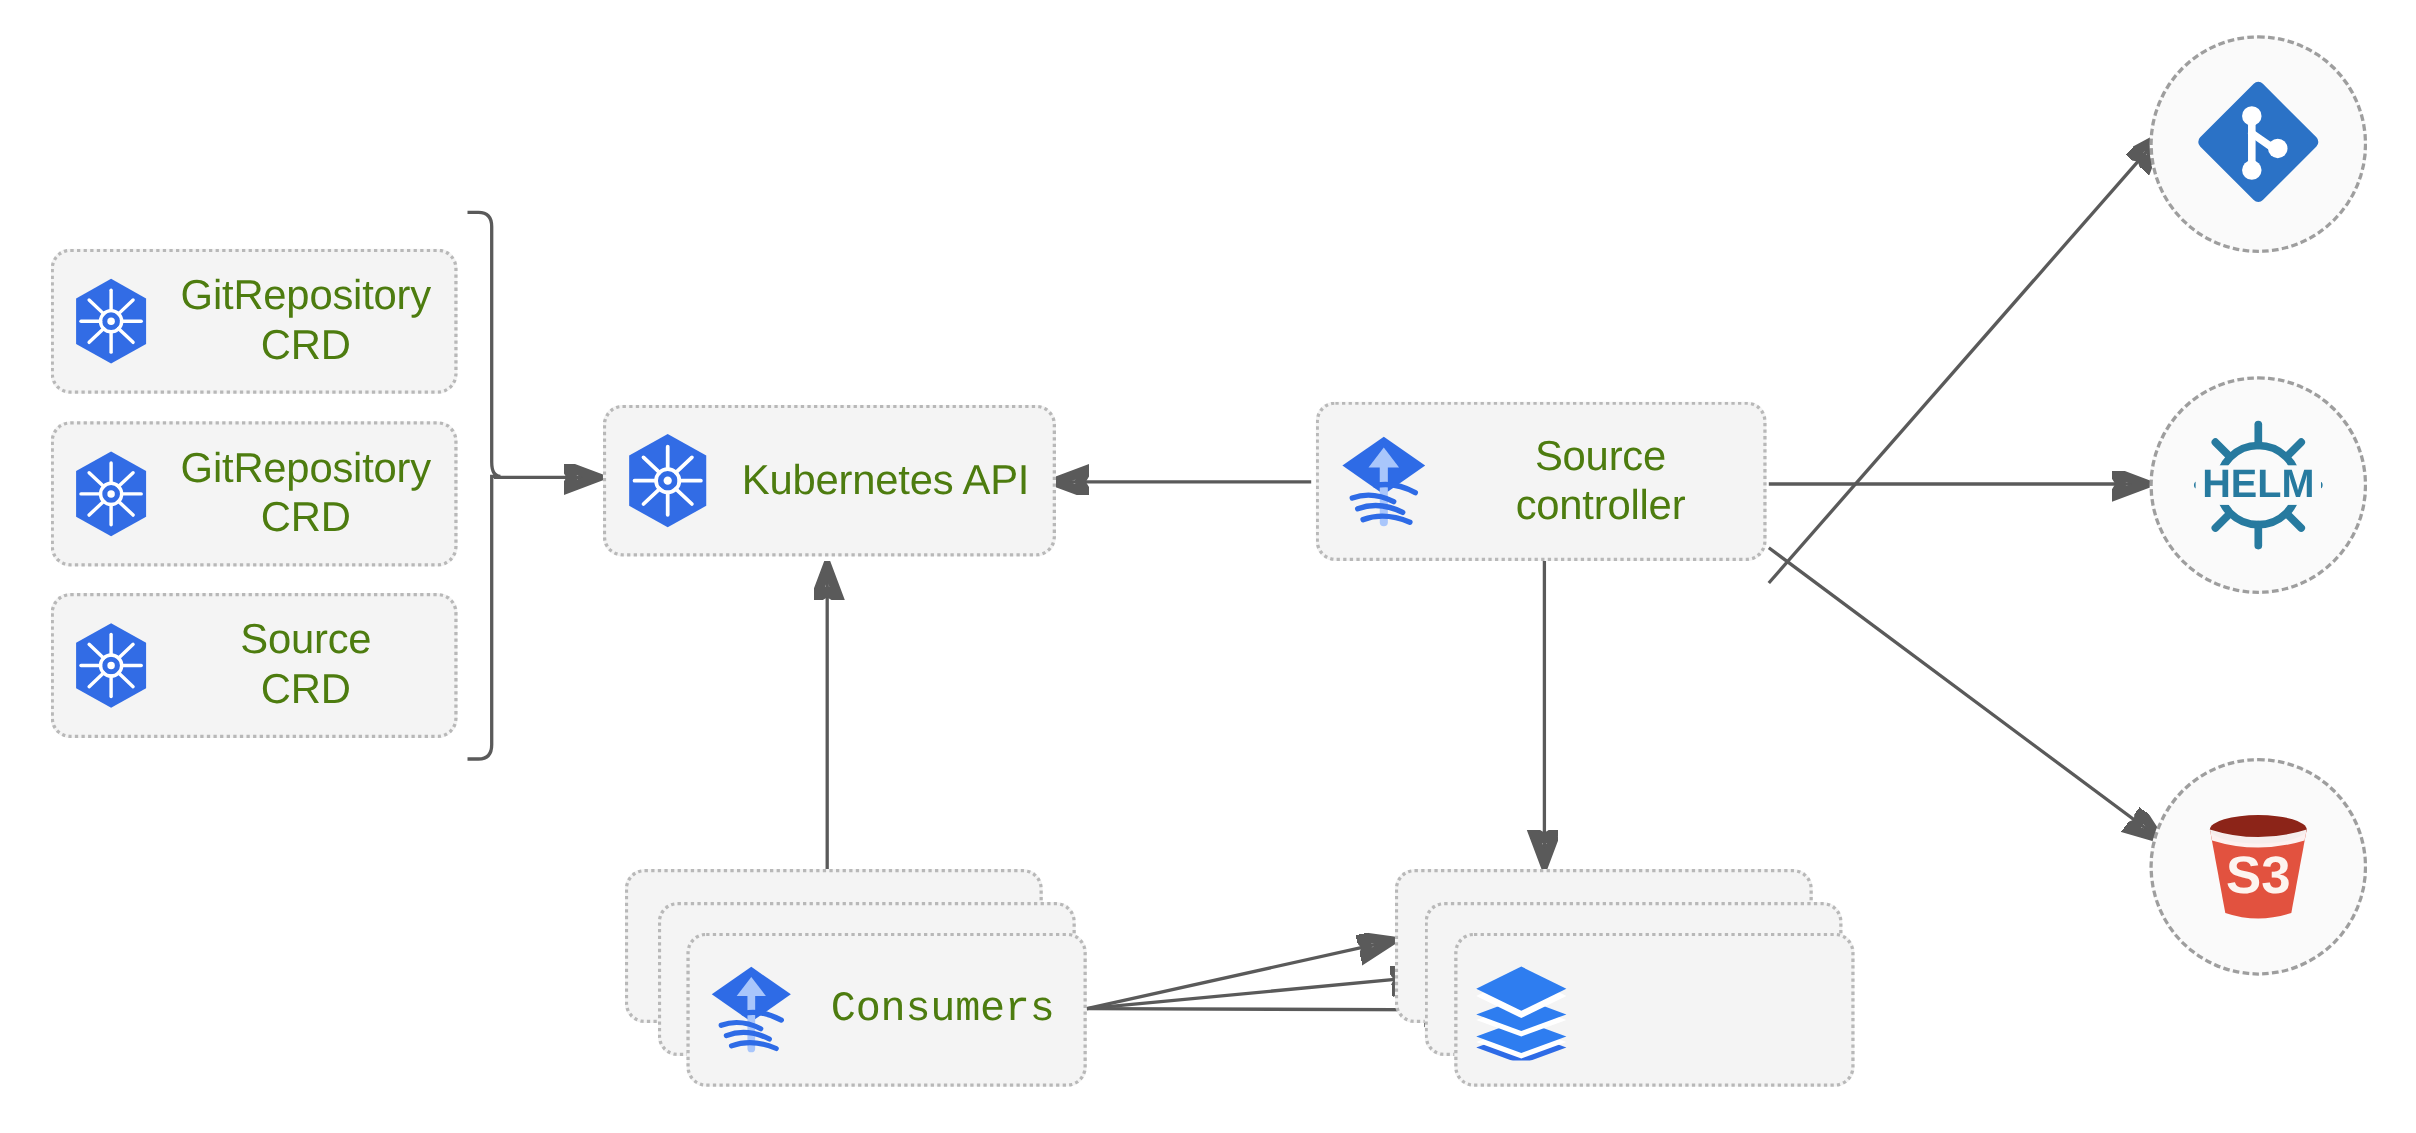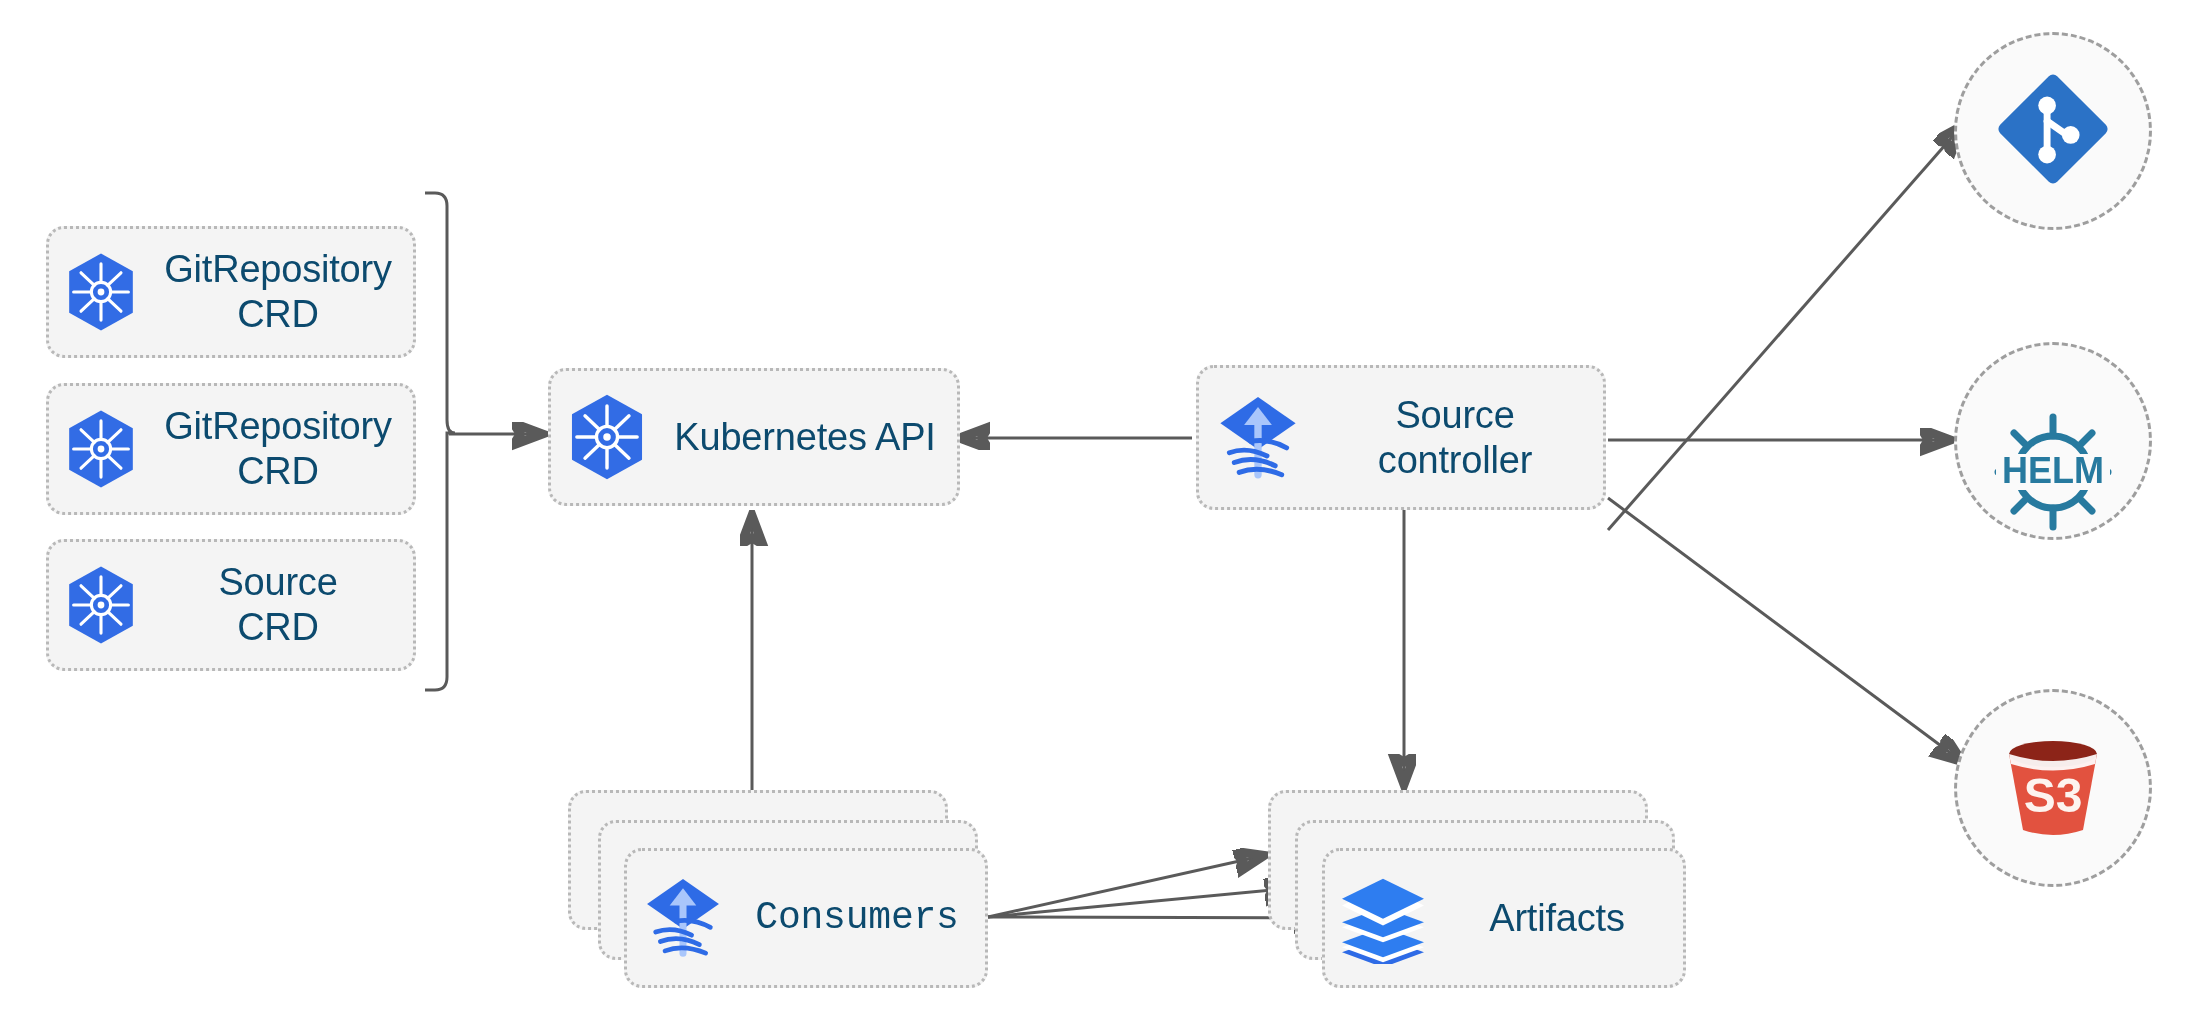--- a/index.html
+++ b/index.html
@@ -14,21 +14,21 @@
   .card{
     position:absolute;
     background:#f4f4f4;
     border:3px dotted #b8b8b8;
     border-radius:18px;
     box-sizing:border-box;
     display:flex;align-items:center;
     z-index:5;
   }
   .card .label{
-    color:#0c4a6e;
+    color:#4d7c0f;
     font-size:38px;
     line-height:1.18;
     letter-spacing:-0.2px;
     text-align:center;
     flex:1;
     padding-right:10px;
   }
   .card .ico{
     flex:0 0 auto;
     display:flex;align-items:center;justify-content:center;
@@ -226,41 +226,40 @@
           <polygon points="55,66 104,84 55,102 6,84" fill="#2e7df0"></polygon>
 
           <polygon points="55,48 104,66 55,84 6,66" fill="#ffffff"></polygon>
           <polygon points="55,42 104,60 55,78 6,60" fill="#2e7df0"></polygon>
 
           <polygon points="55,16 104,40 55,64 6,40" fill="#ffffff"></polygon>
           <polygon points="55,8 104,32 55,56 6,32" fill="#2e7df0"></polygon>
         </g>
       </svg>
     </span>
-    <span class="label">Artifacts</span>
   </div>
 
   <div class="circle" style="left:1954px;top:32px;width:198px;height:198px;">
     <span>
       <svg width="118" height="118" viewBox="0 0 120 120">
         <g transform="rotate(45 60 60)">
           <rect x="19" y="19" width="82" height="82" rx="6" fill="#2b72c6"></rect>
         </g>
         <g stroke="#ffffff" stroke-width="7" fill="none" stroke-linecap="round">
           <line x1="54" y1="38" x2="54" y2="84"></line>
           <path d="M54,52 L74,66"></path>
         </g>
         <circle cx="54" cy="36" r="9" fill="#ffffff"></circle>
         <circle cx="54" cy="86" r="9" fill="#ffffff"></circle>
         <circle cx="78" cy="66" r="9" fill="#ffffff"></circle>
       </svg>
     </span>
   </div>
 
-  <div class="circle" style="left:1954px;top:342px;width:198px;height:198px;align-items:flex-end;">
+  <div class="circle" style="left:1954px;top:342px;width:198px;height:198px;">
     <span style="position:relative;display:block;width:130px;height:130px;">
       <svg width="130" height="130" viewBox="0 0 130 130">
         <g stroke="#277a9f" stroke-width="7" fill="none" stroke-linecap="round">
           <circle cx="65" cy="65" r="36"></circle>
           <line x1="65" y1="29" x2="65" y2="10"></line>
           <line x1="65" y1="101" x2="65" y2="120"></line>
           <line x1="29" y1="65" x2="10" y2="65"></line>
           <line x1="101" y1="65" x2="120" y2="65"></line>
           <line x1="39" y1="39" x2="26" y2="26"></line>
           <line x1="91" y1="91" x2="104" y2="104"></line>

